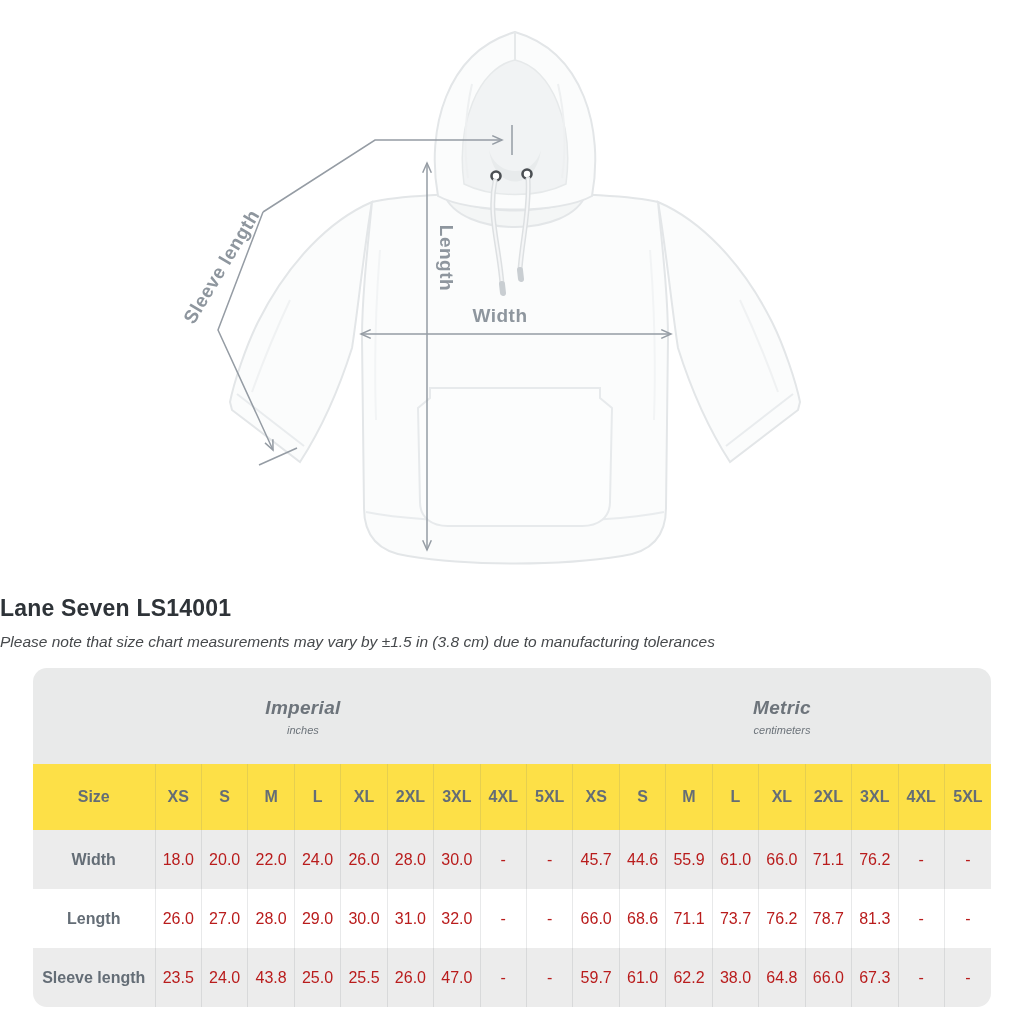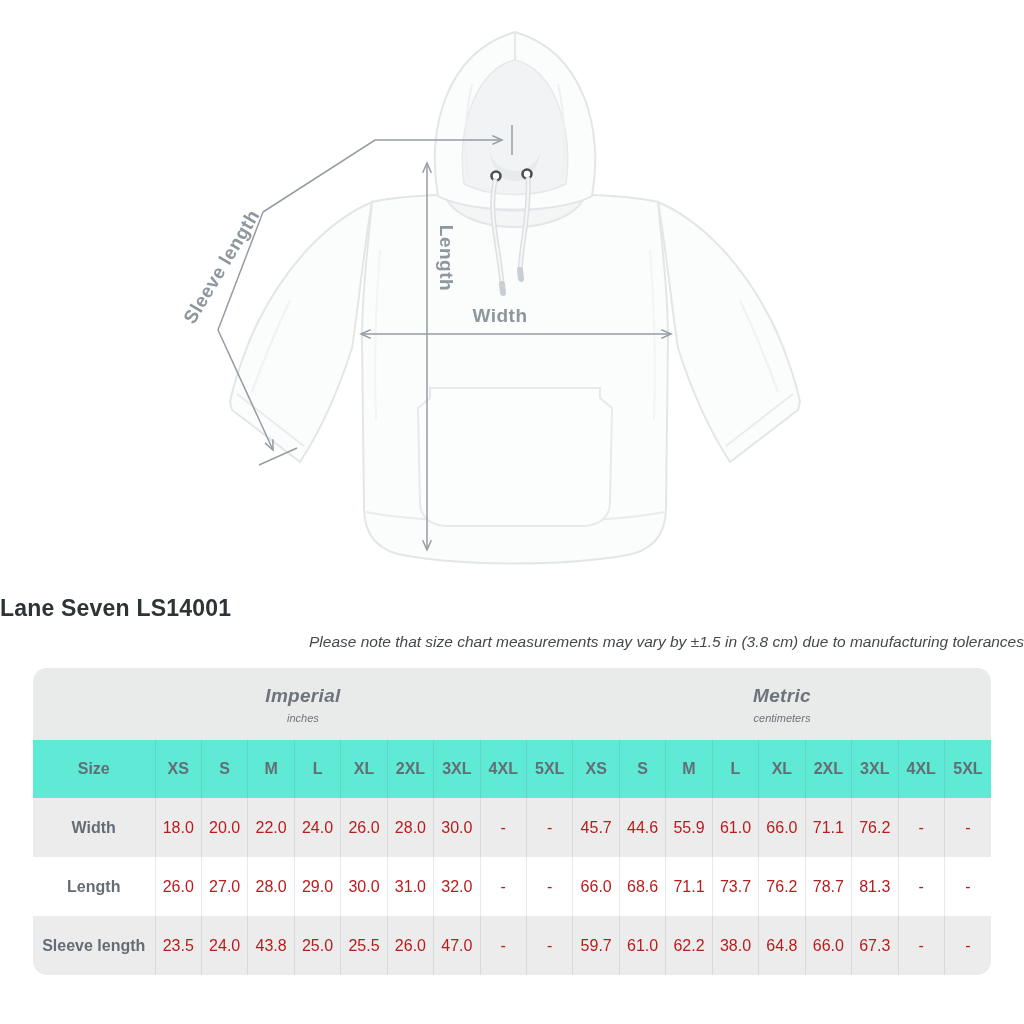--- a/index.html
+++ b/index.html
@@ -6,34 +6,34 @@
     font-family:"Liberation Sans", sans-serif;-webkit-font-smoothing:antialiased;}
   .stage{position:relative;width:1024px;height:1024px;background:#fff;}
 
   
   .diagram{position:absolute;top:0;left:0;width:1024px;height:585px;}
   .diagram svg{display:block;}
 
   
   .title{position:absolute;top:595px;left:0;width:1024px;
     font-size:23px;font-weight:bold;color:#2e3338;letter-spacing:.2px;}
-  .disclaimer{position:absolute;top:633px;left:0;width:1024px;text-align:right;
+  .disclaimer{position:absolute;top:633px;left:0;width:1024px;text-align:left;
     font-size:15.5px;font-style:italic;color:#46494c;}
 
   
   .table-wrap{position:absolute;top:668px;left:33px;width:958px;border-radius:14px;overflow:hidden;}
   table.size-chart{width:100%;border-collapse:collapse;table-layout:fixed;}
   table.size-chart col.label-col{width:122px;}
   table.size-chart td, table.size-chart th{padding:0;text-align:center;vertical-align:middle;}
 
-  tr.unit-band th{height:72px;background:#e9eaea;font-weight:normal;}
+  tr.unit-band th{height:96px;background:#e9eaea;font-weight:normal;}
   .unit-name{font-size:19px;font-weight:bold;font-style:italic;color:#6d747b;letter-spacing:.3px;}
   .unit-sub{margin-top:5px;font-size:11px;font-style:italic;color:#6d747b;}
 
-  tr.sizes-row th{height:58px;background:#5eead4;font-size:16px;font-weight:bold;color:#646d76;}
+  tr.sizes-row th{height:66px;background:#fde047;font-size:16px;font-weight:bold;color:#646d76;}
   tr.data-row td, tr.data-row th{height:59px;font-size:16px;}
   tr.data-row th{font-weight:bold;color:#646d76;}
   tr.data-row td{color:#b91c1c;}
   tr.data-row.alt td, tr.data-row.alt th{background:#ececec;}
   tr.data-row.plain td, tr.data-row.plain th{background:#ffffff;}
 
   .sep{border-left:1px solid rgba(110,116,122,0.16);}
 </style>
 </head>
 <body>

